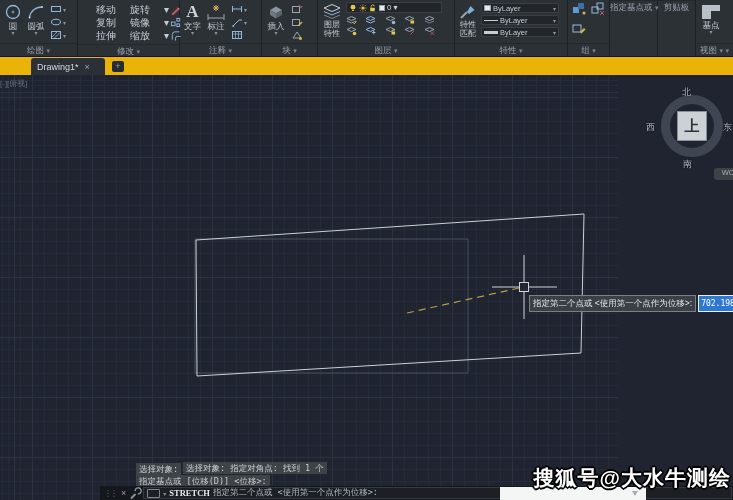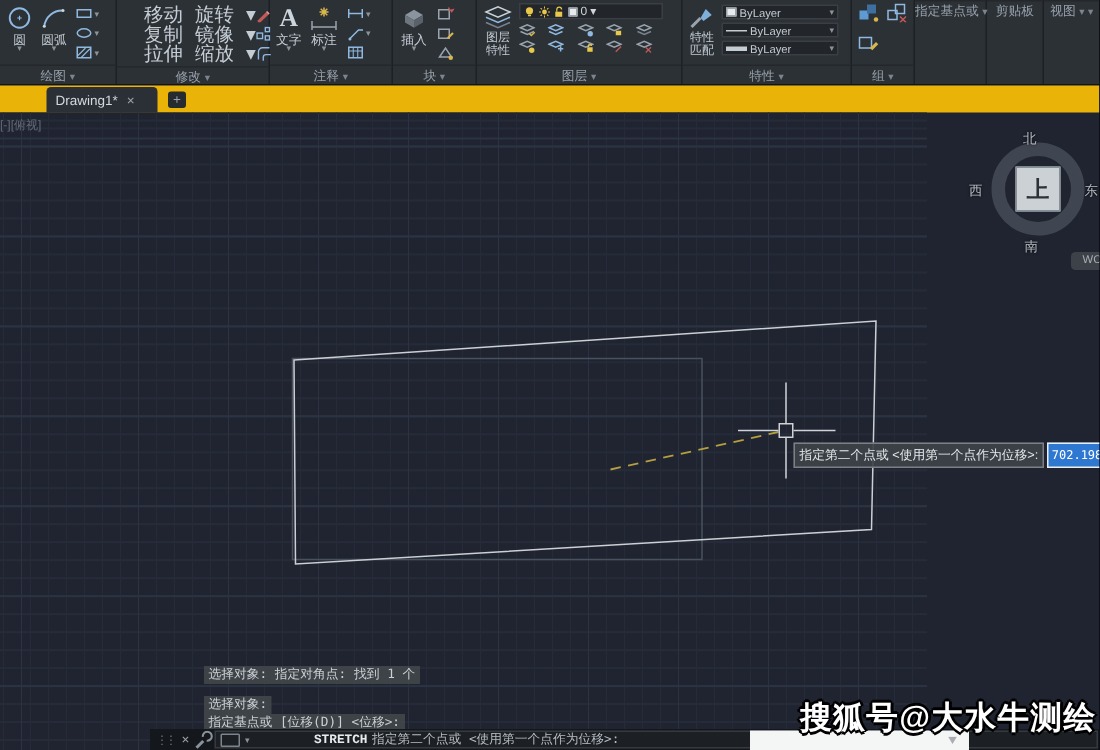--- a/index.html
+++ b/index.html
@@ -17,21 +17,21 @@
   .panel-label{height:13px;line-height:12px;text-align:center;font-size:8.5px;
                color:#98a1ab;white-space:nowrap;border-top:1px solid #24282d;}
   .panel-label .caret{font-size:7px;color:#7c848d;}
   .bigbtn{display:flex;flex-direction:column;align-items:center;gap:0;
           padding:1px 1px;border-radius:2px;}
   .bigbtn .blabel{font-size:8.5px;color:#c4ccd4;line-height:10px;white-space:nowrap;text-align:center;}
   .bigbtn .caret{font-size:6px;color:#8b939c;line-height:5px;}
   .smallcol{display:flex;flex-direction:column;gap:1px;padding-top:1px;}
   .smbtn{display:flex;align-items:center;gap:1px;height:12px;padding:0 1px;border-radius:2px;}
   .smbtn .caret{font-size:6px;color:#8b939c;}
-  .rowbtn{display:flex;align-items:center;gap:16px;height:13px;font-size:13px;
+  .rowbtn{display:flex;align-items:center;gap:16px;height:13px;font-size:10px;
           color:#c4ccd4;white-space:nowrap;}
   .mod-grid{display:grid;grid-template-columns:32px 32px 20px 16px;grid-auto-rows:13px;
             column-gap:2px;padding-top:1px;}
   svg.ic{display:block;}
   .bigA{font-size:17px;font-weight:bold;color:#cdd5dc;line-height:18px;font-family:"Liberation Serif",serif;}
   .ddrow{display:flex;align-items:center;gap:2px;height:10px;background:#22262b;
          border:1px solid #3a3f45;border-radius:1px;padding:0 2px;font-size:7.5px;
          color:#c4ccd4;margin-bottom:2px;width:78px;}
   .ddrow .grow{flex:1;}
   .ddrow .caret{font-size:6px;color:#8b939c;}
@@ -95,21 +95,21 @@
                   -1px -1px 0 #000,1px 1px 0 #000,1px -1px 0 #000,-1px 1px 0 #000;}
 
   
   .dock{position:absolute;left:100px;top:486px;width:633px;height:14px;background:#14171b;
         display:flex;align-items:center;z-index:40;}
   .dock .grip{color:#6d757e;font-size:8px;letter-spacing:-2px;padding:0 2px 0 4px;}
   .dock .dx{color:#9aa2ab;font-size:9px;padding:0 3px;}
   .cmdfield{flex:1;height:12px;margin:0 1px;background:#1c2025;border:1px solid #343a40;
             display:flex;align-items:center;gap:3px;padding:0 3px;overflow:hidden;}
   .cmdicon{width:13px;height:9px;border:1px solid #7c848d;border-radius:1px;position:relative;}
-  .cmdname{font-family:Liberation Mono, monospace;font-size:8.5px;font-weight:bold;color:#e8ebee;white-space:nowrap;margin-left:40px;}
+  .cmdname{font-family:Liberation Serif, serif;font-size:8.5px;font-weight:bold;color:#e8ebee;white-space:nowrap;}
   .cmdprompt{font-family:"DejaVu Sans Mono",monospace;font-size:8.5px;color:#b6bcc2;white-space:nowrap;}
   .whitebox{position:absolute;left:500px;top:487px;width:146px;height:13px;background:#f4f5f5;
             z-index:50;}
   .whitebox .mark{position:absolute;right:8px;top:4px;width:6px;height:5px;background:#a9adb2;
                   clip-path:polygon(0 0,100% 0,50% 100%);}
 </style>
 </head>
 <body>
 
 <div class="app">
@@ -494,20 +494,29 @@
       </div>
     </div>
 
     <div class="panel" style="width:38px">
       <div class="panel-label">
         <span>剪贴板</span>
       </div>
     </div>
 
     <div class="panel" style="flex:1;border-right:none;">
+      <div class="panel-body">
+        <div class="bigbtn">
+          <svg class="ic" width="22" height="17" viewBox="0 0 22 17">
+            <path d="M2 2h18v6h-9v8H2z" fill="#b9c0c7"></path>
+            </svg>
+          <span class="blabel">基点</span>
+          <span class="caret">▾</span>
+        </div>
+      </div>
       <div class="panel-label">
         <span>视图</span>
         <span class="caret">▾</span>
         <span class="caret">▾</span>
       </div>
     </div>
   </div>
 
   <div class="tabbar">
     <div class="filetab">
@@ -546,21 +555,21 @@
       <span>WCS</span>
       <span class="caret">▾</span>
     </div>
 
     <div class="dyn">
       <span class="dyn-prompt">指定第二个点或 &lt;使用第一个点作为位移&gt;:</span>
       <span class="dyn-val">702.1980</span>
 
     </div>
 
-    <div class="hist" style="top:369px;">
+    <div class="hist" style="top:388px;padding-left:47px;">
       <span>选择对象: 指定对角点: 找到 1 个</span></div>
     <div class="hist" style="top:389px;text-align:right;">
       <span>选择对象:</span></div>
     <div class="hist" style="top:401px;">
       <span>指定基点或 [位移(D)] &lt;位移&gt;:</span></div>
   </div>
 
   <div class="dock">
     <span class="grip">⋮⋮</span>
     <span class="dx">×</span>

